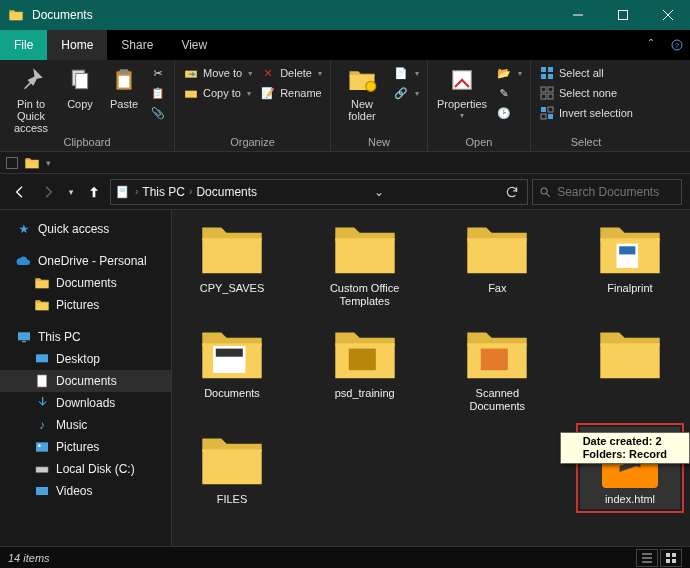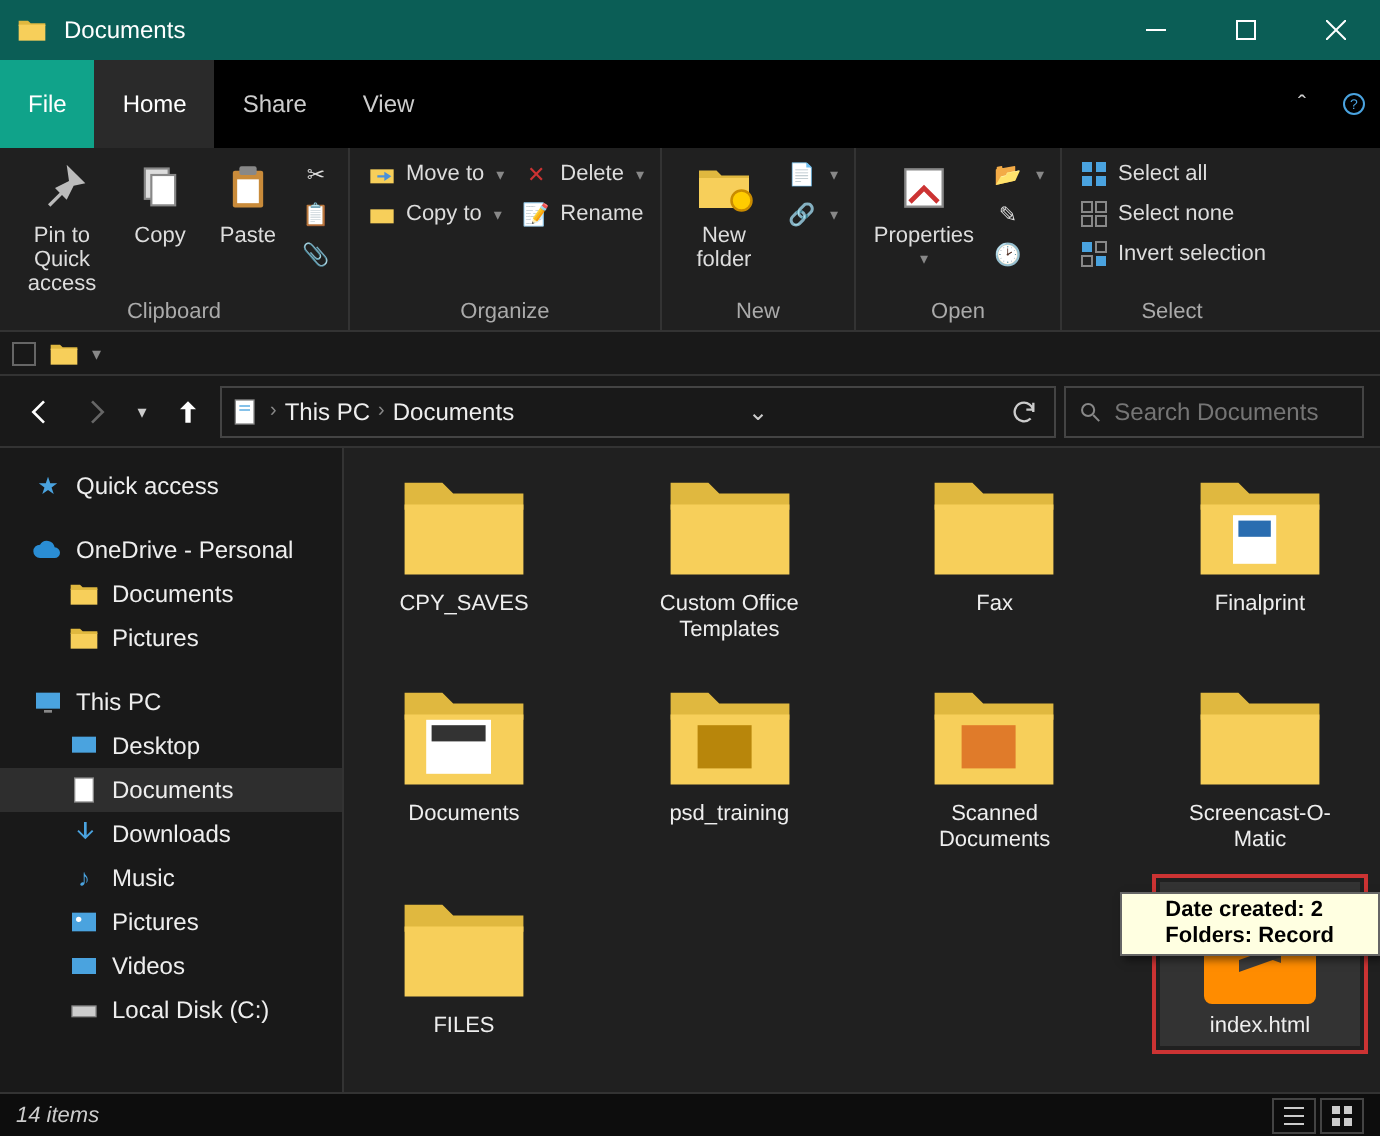--- a/index.html
+++ b/index.html
@@ -7,21 +7,21 @@
   .window { width: 690px; height: 568px; background: #7f1d1d; display: flex; flex-direction: column; }
 
   
   .titlebar { height: 30px; background: #0b5e56; display: flex; align-items: center; padding-left: 8px; }
   .titlebar .folder-glyph { width: 16px; height: 16px; margin-right: 8px; }
   .titlebar .title { flex: 1; font-size: 12px; color: #fff; }
   .winbtn { width: 45px; height: 30px; display: flex; align-items: center; justify-content: center; }
   .winbtn svg { stroke: #fff; }
 
   
-  .tabs { height: 44px; background: #000; display: flex; align-items: stretch; }
+  .tabs { height: 30px; background: #000; display: flex; align-items: stretch; }
   .tab { padding: 0 14px; display: flex; align-items: center; font-size: 12px; color: #fff; }
   .tab.file { background: #10a38a; }
   .tab.home { background: #2a2a2a; }
   .tab.share, .tab.view { color: #ccc; }
   .tabs .spacer { flex: 1; }
   .tabs .rt { width: 26px; display:flex; align-items:center; justify-content:center; color:#ccc; }
 
   
   .ribbon { height: 92px; background: #202020; display: flex; border-bottom: 1px solid #333; }
   .group { border-right: 1px solid #333; display: flex; flex-direction: column; padding: 4px 6px 0 6px; }
@@ -429,32 +429,32 @@
             <svg width="16" height="16" viewBox="0 0 24 24">
               <rect x="3" y="5" width="18" height="14" fill="#4aa3df"></rect>
               <circle cx="8" cy="10" r="2" fill="#fff"></circle>
             </svg>
           </div>
           <span>Pictures</span>
         </div>
       <div class="sideitem l2">
           <div class="icn">
             <svg width="16" height="16" viewBox="0 0 24 24">
+              <rect x="3" y="9" width="18" height="8" fill="#ccc" stroke="#888"></rect>
+            </svg>
+          </div>
+          <span>Local Disk (C:)</span>
+        </div>
+      <div class="sideitem l2">
+          <div class="icn">
+            <svg width="16" height="16" viewBox="0 0 24 24">
               <rect x="3" y="6" width="18" height="12" fill="#4aa3df"></rect>
             </svg>
           </div>
           <span>Videos</span>
-        </div>
-      <div class="sideitem l2">
-          <div class="icn">
-            <svg width="16" height="16" viewBox="0 0 24 24">
-              <rect x="3" y="9" width="18" height="8" fill="#ccc" stroke="#888"></rect>
-            </svg>
-          </div>
-          <span>Local Disk (C:)</span>
         </div>
     </div>
 
     <div class="content">
       <div class="grid">
 
         <div class="item">
             <div class="thumb">
               <svg width="66" height="54" viewBox="0 0 24 20">
                 <path class="folder-tab" d="M1 2h7l2 2h13v3H1z"></path>
@@ -524,21 +524,20 @@
             </div>
             <div class="lbl">Scanned Documents</div>
           </div>
         <div class="item">
             <div class="thumb">
               <svg width="66" height="54" viewBox="0 0 24 20">
                 <path class="folder-tab" d="M1 2h7l2 2h13v3H1z"></path>
                 <path class="folder-shape" d="M1 6h22v13H1z"></path>
               </svg>
             </div>
-            <div class="lbl">Screencast-O-Matic</div>
           </div>
 
         <div class="item">
             <div class="thumb">
               <svg width="66" height="54" viewBox="0 0 24 20">
                 <path class="folder-tab" d="M1 2h7l2 2h13v3H1z"></path>
                 <path class="folder-shape" d="M1 6h22v13H1z"></path>
               </svg>
             </div>
             <div class="lbl">FILES</div>

